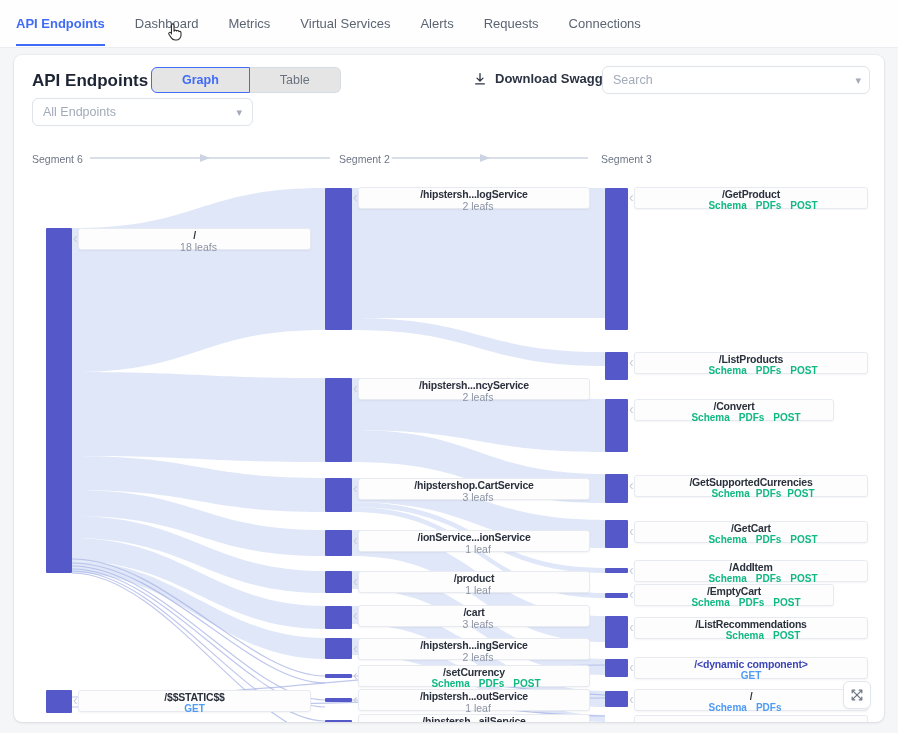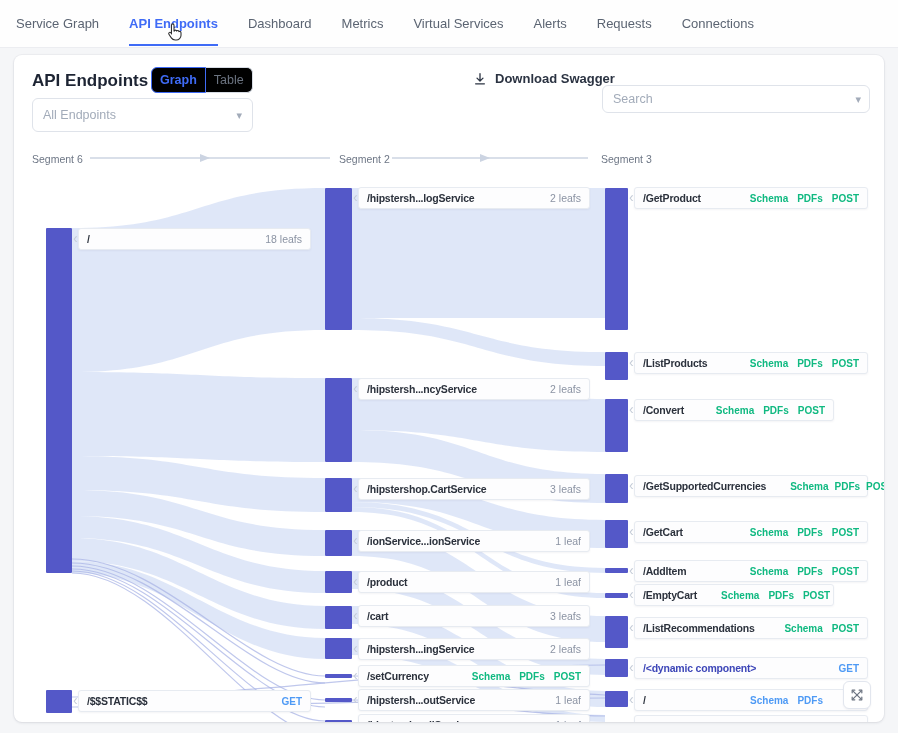--- a/index.html
+++ b/index.html
@@ -14,70 +14,69 @@
   .nav-item.active { color:#3f6bf6; font-weight:bold; border-bottom-color:#3f6bf6; }
   .cursor-hand { position:absolute; left:166px; top:22px; width:17px; height:20px; z-index:40; pointer-events:none; }
 
   
   .panel { position:absolute; left:14px; top:55px; width:870px; height:667px; background:#ffffff;
            border-radius:8px; box-shadow:0 1px 3px rgba(20,30,60,.10), 0 0 0 1px rgba(20,30,60,.03); overflow:hidden; }
 
   .panel-title { position:absolute; left:18px; top:16px; font-size:17px; font-weight:bold; color:#1d2433; }
 
   .toggle-group { position:absolute; left:137px; top:12px; display:flex; }
-  .toggle-btn { font-size:12.5px; padding:5px 8px; border:1px solid #d7dce4; background:#000000; color:#6b7380; cursor:pointer; }
+  .toggle-btn { font-size:12.5px; padding:5px 30px; border:1px solid #d7dce4; background:#e5e5e5; color:#6b7380; cursor:pointer; }
   .toggle-btn:first-child { border-radius:6px 0 0 6px; }
   .toggle-btn:last-child { border-radius:0 6px 6px 0; border-left:none; }
   .toggle-btn.active { border:1px solid #3f6bf6; color:#3f6bf6; font-weight:bold; }
 
   .download { position:absolute; left:459px; top:16px; display:flex; align-items:center; gap:8px;
               font-size:13px; color:#2b3342; font-weight:bold; cursor:pointer; }
   .download svg { display:block; }
 
-  .search-box { position:absolute; left:588px; top:11px; width:268px; height:28px;margin-top:19px; }
+  .search-box { position:absolute; left:588px; top:11px; width:268px; height:28px; }
   .search-box input { width:100%; height:100%; border:1px solid #dfe3ea; border-radius:6px; padding:0 26px 0 10px;
                       font-size:12.5px; color:#343c4a; font-family:"Liberation Sans",sans-serif; outline:none; background:#fff; }
   .search-box input::placeholder { color:#a2abb9; }
   .chev { position:absolute; right:9px; top:50%; transform:translateY(-50%); color:#a2abb9; font-size:11px; pointer-events:none; }
 
-  .filter-select { position:absolute; left:18px; top:43px; width:221px; height:34px; border:1px solid #dfe3ea;
+  .filter-select { position:absolute; left:18px; top:43px; width:221px; height:28px; border:1px solid #dfe3ea;
                    border-radius:6px; background:#fff; display:flex; align-items:center; padding:0 10px; cursor:pointer; }
   .filter-select .ph { font-size:12.5px; color:#a2abb9; flex:1; }
   .filter-select .chev { position:static; transform:none; }
 
   
   .seg-label { position:absolute; font-size:10.5px; color:#6d7685; top:98px; }
   .seg-arrows { position:absolute; left:0; top:95px; width:870px; height:16px; pointer-events:none; }
 
   
   .flows { position:absolute; left:0; top:0; width:870px; height:667px; pointer-events:none; }
   .bar { position:absolute; background:#5458c8; border-radius:1px; }
   .nodebox { position:absolute; height:22px; background:#fdfdfe; border:1px solid #e7ebf1; border-radius:3px;
              display:flex; align-items:center; justify-content:space-between; padding:0 8px; white-space:nowrap;
-             box-shadow:0 1px 2px rgba(30,40,70,.05); cursor:pointer; }
+             box-shadow:0 1px 2px rgba(30,40,70,.05); cursor:pointer;flex-direction:column; }
   .nodebox::before { content:"‹"; position:absolute; left:-6px; top:1px; color:#c4cbd7; font-size:14px; }
   .npath { font-size:10.5px; font-weight:bold; color:#2b313c; letter-spacing:-0.2px; }
   .nmeta { font-size:10.5px; color:#8b93a3; margin-left:8px; }
   .nlinks { display:flex; gap:9px; margin-left:24px; }
   .lnk { font-size:10px; font-weight:bold; cursor:pointer; }
   .lnk-green { color:#10b981; }
   .lnk-blue  { color:#4e9af5; }
   .npath-indigo { color:#3d46b8; }
 
   .expand-btn { position:absolute; left:829px; top:626px; width:28px; height:28px; background:#fff;
                 border:1px solid #e2e6ee; border-radius:6px; display:flex; align-items:center; justify-content:center;
                 cursor:pointer; box-shadow:0 1px 2px rgba(30,40,70,.06); z-index:30; }
 </style>
 </head>
 <body>
 
 <div class="page">
 
   <nav class="topnav">
-    <span class="nav-item">Service Graph</span>
     <span class="nav-item active">API Endpoints</span>
     <span class="nav-item">Dashboard</span>
     <span class="nav-item">Metrics</span>
     <span class="nav-item">Virtual Services</span>
     <span class="nav-item">Alerts</span>
     <span class="nav-item">Requests</span>
     <span class="nav-item">Connections</span>
   </nav>
 
   <svg class="cursor-hand" viewBox="0 0 24 28">

